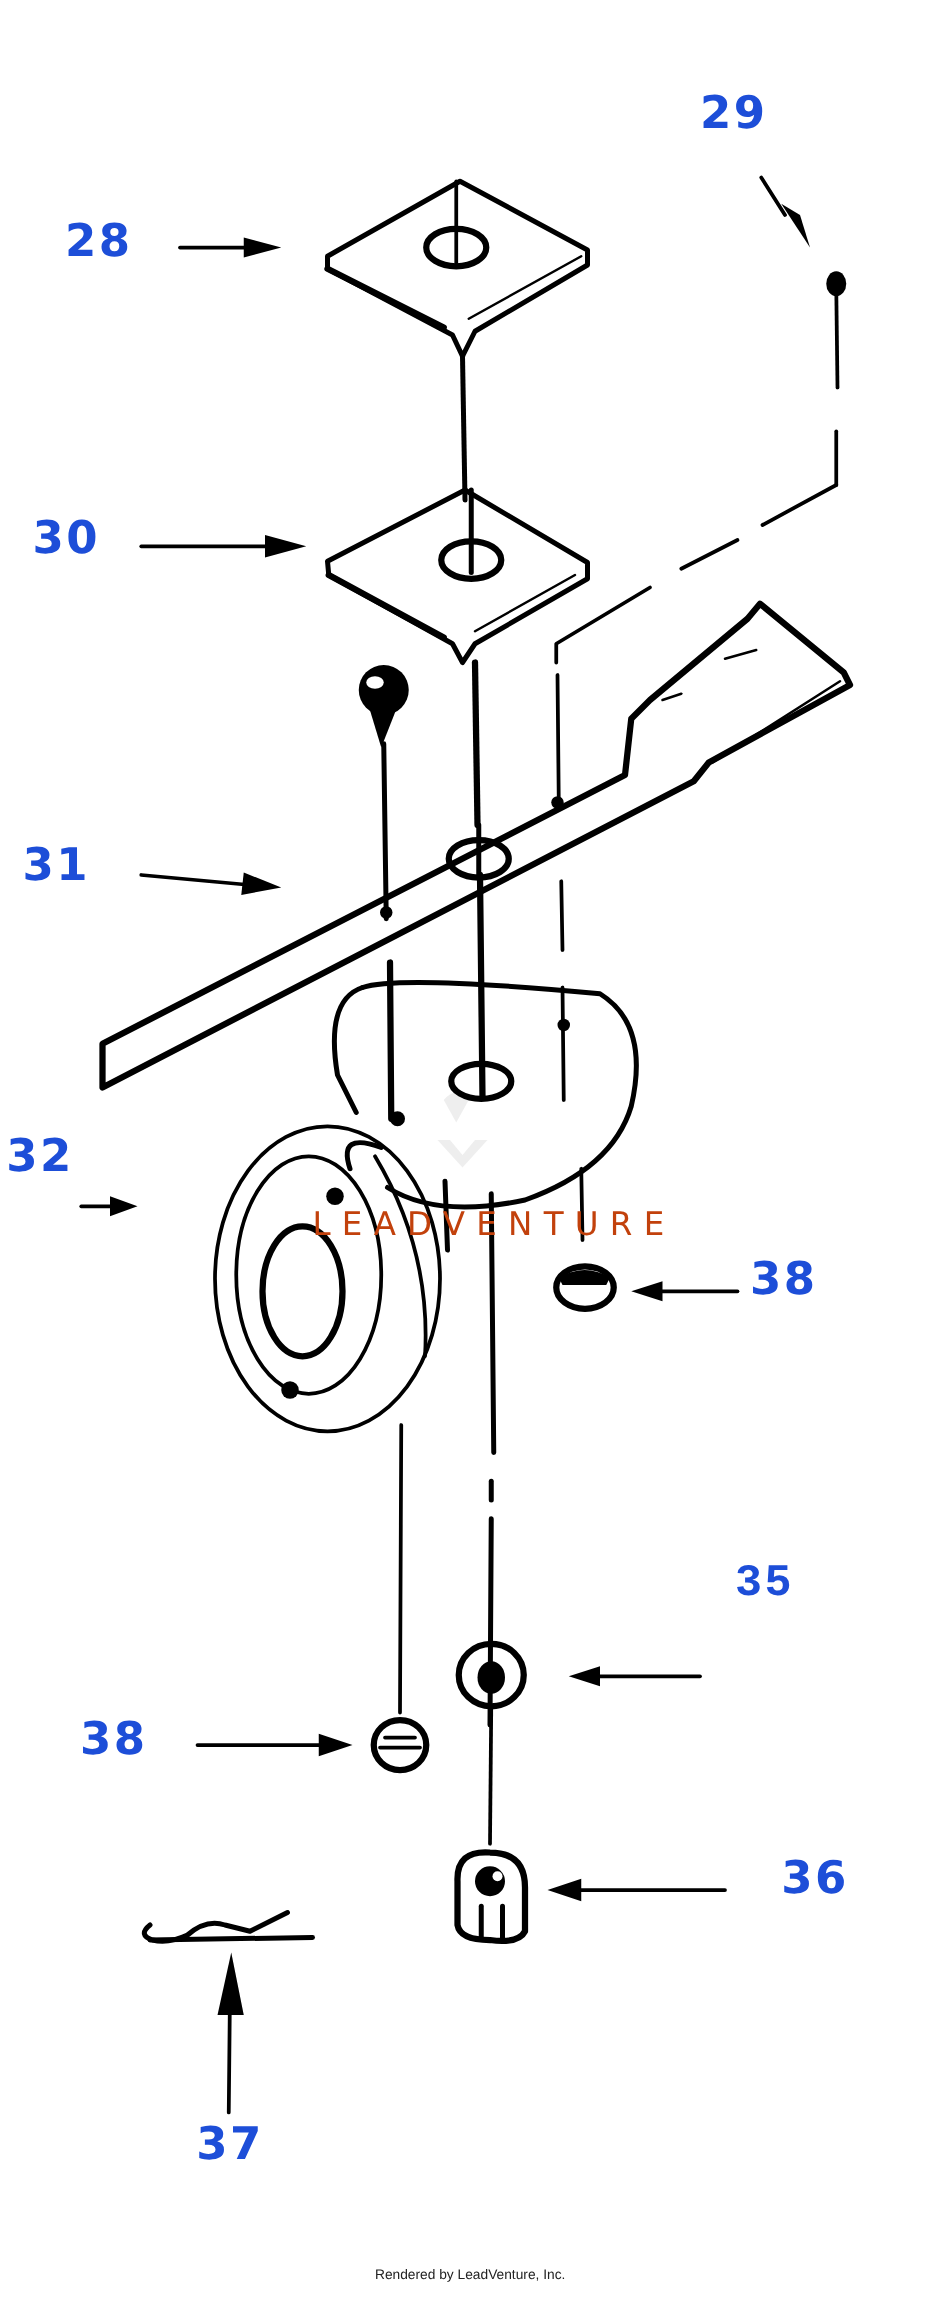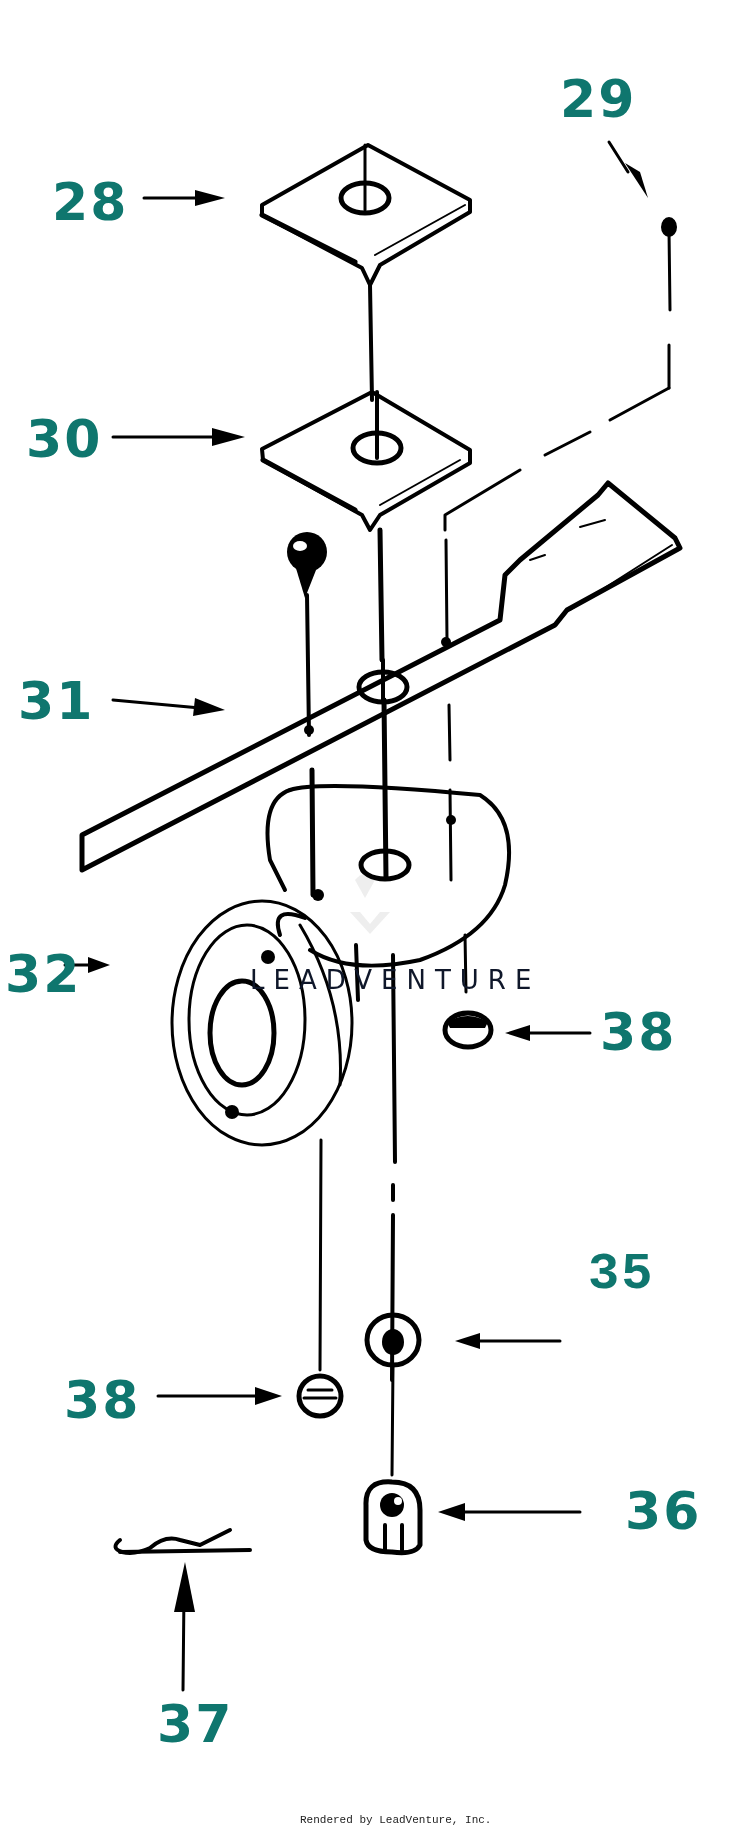--- a/index.html
+++ b/index.html
@@ -1,24 +1,24 @@
 <!DOCTYPE html>
 <html><head>
 <meta charset="utf-8">
 <style>
   html, body { margin: 0; padding: 0; background: #ffffff; }
   body { width: 750px; height: 1841px; position: relative; overflow: hidden;
          font-family: "DejaVu Sans", sans-serif; }
   #diagram { position: absolute; left: 0; top: 0; width: 750px; height: 1841px; }
   .callout-label { position: absolute; font-family: "DejaVu Sans", sans-serif;
-                   font-weight: bold; font-size: 52px; color: #0f766e; line-height: 1;
+                   font-weight: bold; font-size: 36px; color: #1d4ed8; line-height: 1;
                    letter-spacing: 2px; }
   .watermark { position: absolute; font-family: "DejaVu Sans", sans-serif;
-               color: #0f172a; font-size: 26px; letter-spacing: 9px; }
-  .footer-credit { position: absolute; font-family: Liberation Mono, monospace;
+               color: #c2410c; font-size: 26px; letter-spacing: 9px; }
+  .footer-credit { position: absolute; font-family: Liberation Sans, sans-serif;
                    font-size: 11px; color: #222222; text-align: right; }
   .ln { stroke: #000; fill: none; stroke-linecap: round; stroke-linejoin: round; }
 </style>
 </head>
 <body>
 
 <svg id="diagram" viewBox="0 0 750 1841" xmlns="http://www.w3.org/2000/svg">
 
   <g opacity="0.35" fill="#cfcfcf">
     <path d="M355 880 q10 -12 20 0 l-10 18 z"></path>
@@ -165,20 +165,20 @@
     <path d="M174 1612 L185 1562 L195 1612 Z" fill="#000"></path>
   </g>
 </svg>
 
 <div class="watermark" style="left:250px; top:965px;">LEADVENTURE</div>
 
 <div class="callout-label" style="left:52px; top:176px;">28</div>
 <div class="callout-label" style="left:560px; top:73px;">29</div>
 <div class="callout-label" style="left:26px; top:413px;text-align:center;">30</div>
 <div class="callout-label" style="left:18px; top:675px;">31</div>
-<div class="callout-label" style="left:5px; top:948px;">32</div>
+<div class="callout-label" style="left:5px; top:908px;">32</div>
 <div class="callout-label" style="left:600px; top:1006px;">38</div>
 <div class="callout-label" style="left:588px; top:1249px;font-family:Liberation Mono, monospace;">35</div>
 <div class="callout-label" style="left:64px; top:1374px;">38</div>
 <div class="callout-label" style="left:625px; top:1485px;">36</div>
 <div class="callout-label" style="left:157px; top:1698px;">37</div>
 
 <div class="footer-credit" style="left:300px; top:1814px;">Rendered by LeadVenture, Inc.</div>
 
 </body></html>

